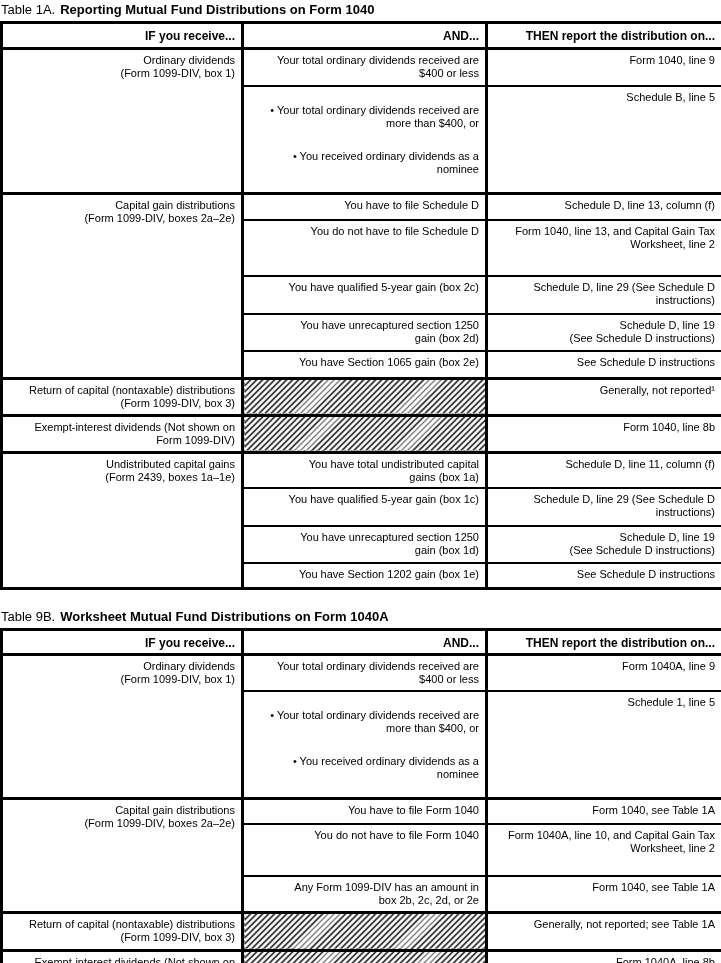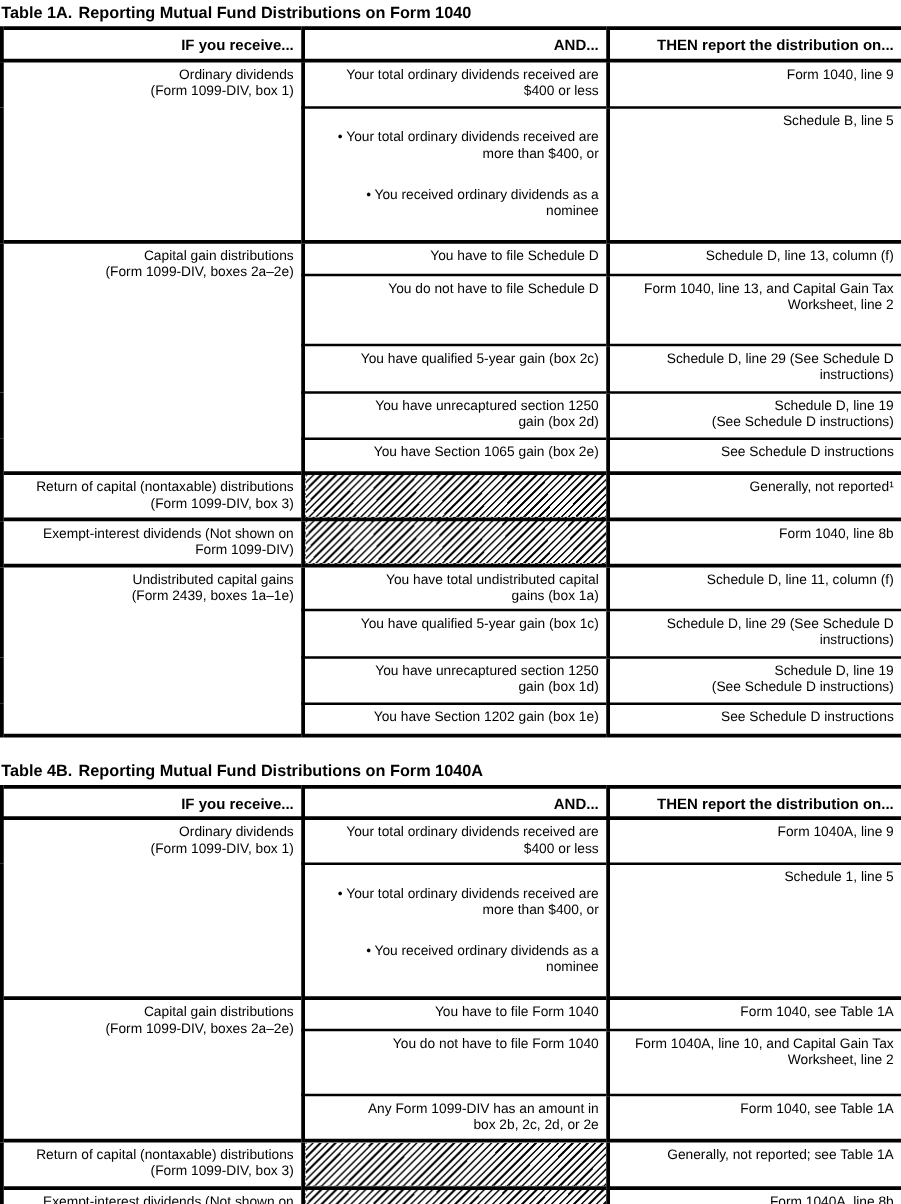--- a/index.html
+++ b/index.html
@@ -10,21 +10,21 @@
     -webkit-font-smoothing: none;
   }
   .page { width: 721px; }
 
   .tbl-title {
     font-size: 13px;
     line-height: 15px;
     padding: 2px 0 4px 1px;
     white-space: nowrap;
   }
-  .tbl-title .prefix { font-weight: bold; margin-right: 5px; }
+  .tbl-title .prefix { font-weight: normal; margin-right: 5px; }
   .tbl-title .bold { font-weight: bold; text-align: center; }
   .title-1b { margin-top: 17px; }
 
   table.ruled {
     border-collapse: collapse;
     table-layout: fixed;
     width: 721px;
     border: 3px solid #000;
   }
   col.c1 { width: 241px; }
@@ -160,21 +160,21 @@
     </tr>
     <tr style="height:26px">
       <td>You have Section 1202 gain (box 1e)</td>
       <td>See Schedule D instructions</td>
     </tr>
   </tbody>
     </table>
 
 
   <div class="tbl-title title-1b">
-    <span class="prefix">Table 4B.</span><span class="bold">Reporting Mutual Fund Distributions on Form 1040A</span>
+    <span class="prefix">Table 9B.</span><span class="bold">Worksheet Mutual Fund Distributions on Form 1040A</span>
   </div>
 
   <table class="ruled">
     <colgroup>
         <col class="c1">
         <col class="c2">
         <col class="c3">
       </colgroup>
     <tbody>
         <tr style="height:25px">

